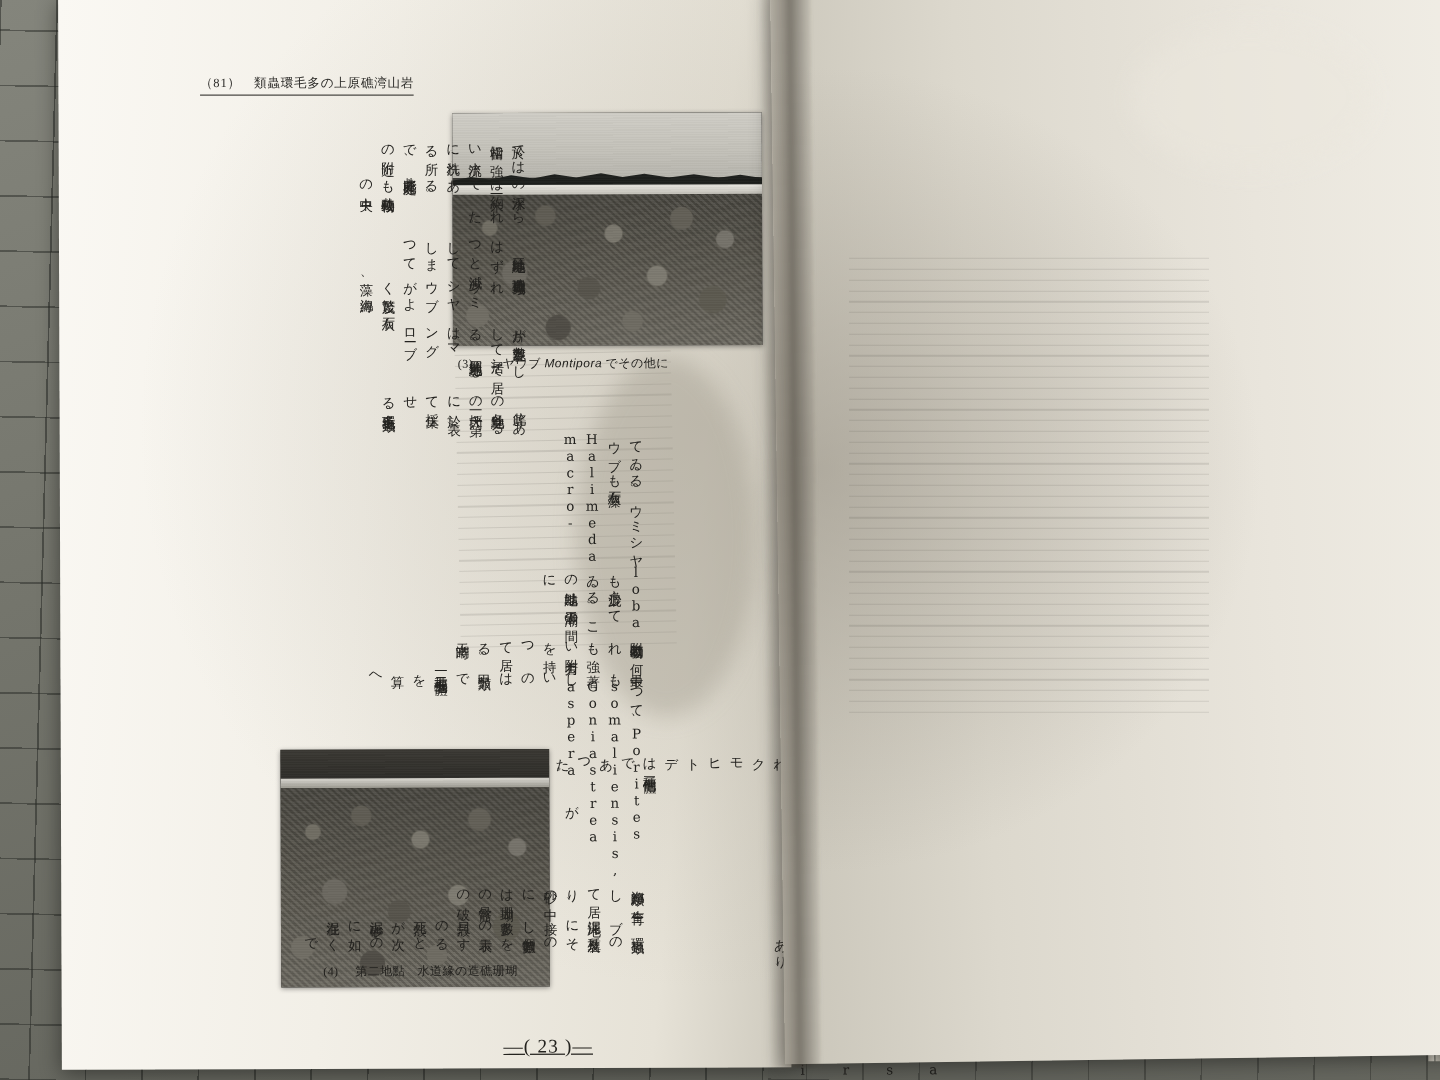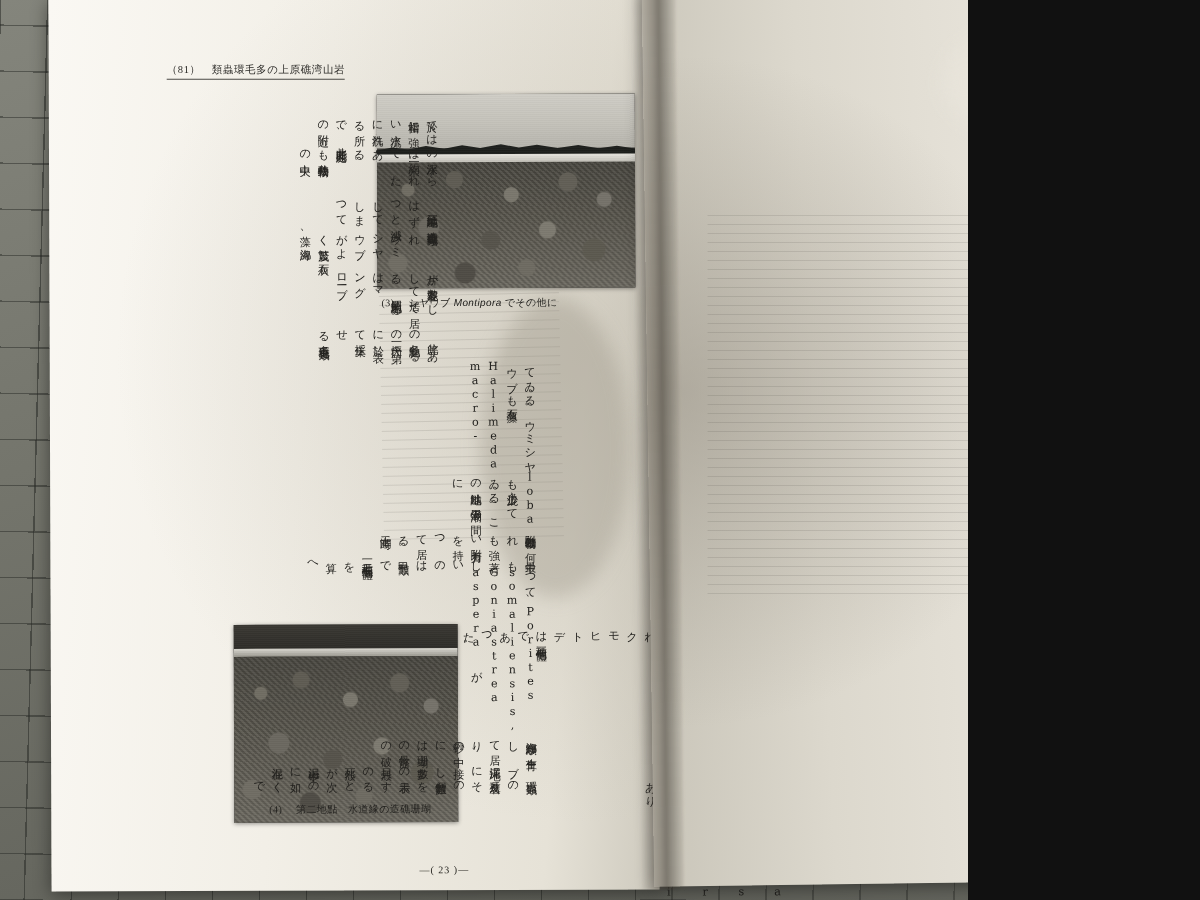--- a/index.html
+++ b/index.html
@@ -1,20 +1,20 @@
 <!DOCTYPE html>
 <html lang="ja"><head>
 <meta charset="utf-8">
 <title>Scanned Japanese Paper Spread</title>
 <style>
   html,body{margin:0;padding:0;background:#111;}
   body{width:1200px;height:900px;overflow:hidden;
        font-family:"Liberation Serif","DejaVu Serif",serif;}
 
-  #stage{position:relative;width:968px;height:900px;overflow:hidden;
+  #stage{position:relative;width:1200px;height:900px;overflow:hidden;
          background:#14532d;}
 
   
   .mat{position:absolute;inset:0;
        background:
          repeating-linear-gradient(91.5deg, rgba(40,42,38,.55) 0 1.4px, rgba(0,0,0,0) 1.4px 47px),
          repeating-linear-gradient(1.2deg, rgba(40,42,38,.5) 0 1.4px, rgba(0,0,0,0) 1.4px 46px),
          linear-gradient(160deg,#84857c 0%,#74756c 38%,#66675f 72%,#5c5d56 100%);}
   .mat-right{position:absolute;left:640px;top:0;width:560px;height:900px;
        background:
@@ -121,21 +121,21 @@
 
   #photo3{left:250px;top:52px;width:258px;height:194px;}
   #photo4{left:105px;top:582px;width:224px;height:198px;}
 
   .caption{position:absolute;font-size:10px;color:#22211e;white-space:nowrap;
            letter-spacing:.4px;}
   .caption i{font-family:Liberation Sans, sans-serif;font-style:italic;}
   #cap3{left:254px;top:254px;}
   #cap4{left:140px;top:760px;}
 
-  .folio{position:absolute;font-size:10px;color:#24231f;letter-spacing:1px;}
+  .folio{position:absolute;font-size:16px;color:#24231f;letter-spacing:1px;text-decoration:underline;}
   #folioL{left:290px;top:822px;}
 
   
   .showthrough{position:absolute;opacity:.12;filter:blur(.6px);
      background:repeating-linear-gradient(0deg,rgba(40,38,34,.9) 0 1px,rgba(0,0,0,0) 1px 9px);}
   .smudge{position:absolute;border-radius:50%;filter:blur(9px);}
 </style>
 </head>
 <body>
 

